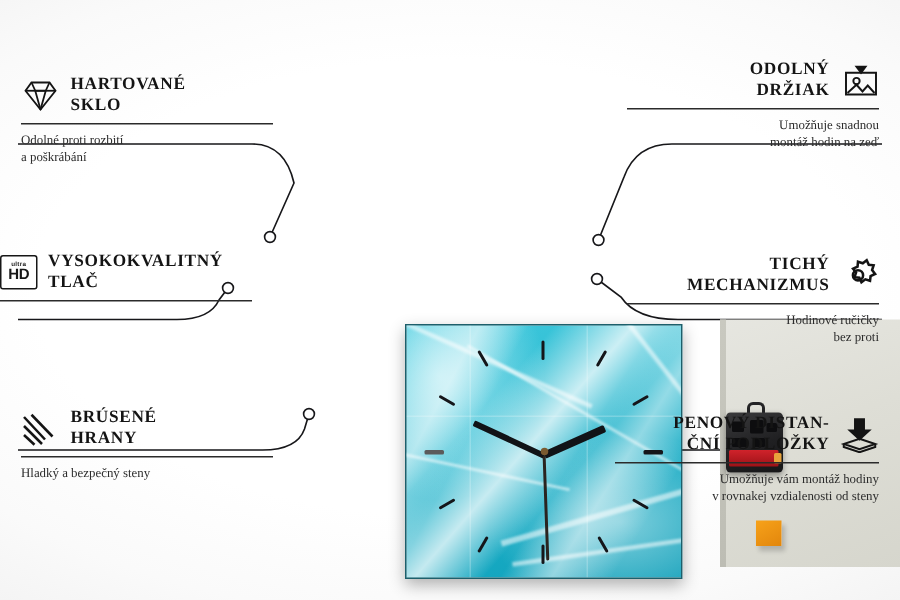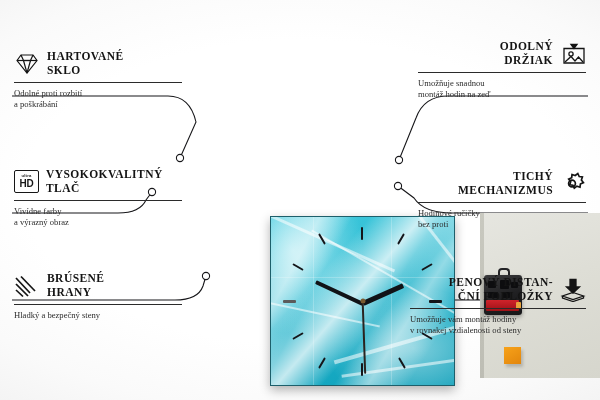--- a/index.html
+++ b/index.html
@@ -81,21 +81,21 @@
     font-family:"Liberation Serif", serif;
     font-weight:bold; font-size:11.5px; line-height:13.5px;
     letter-spacing:.45px; color:#141414; text-transform:uppercase;
   }
   .feat.right .title { text-align:right; }
   .feat .rule { height:1px; background:#2b2b2b; margin:5px 0 5px 0; width:100%; }
   .feat .desc {
     font-family:"Liberation Serif", serif;
     font-size:8.6px; line-height:11px; color:#2c2c2c;
   }
-  .feat.right .desc { }
+  .feat.right .desc { text-align:right; }
   .ico { width:26px; height:24px; flex:0 0 26px; display:block; }
   .feat.right .ico { order:2; }
 
   .hd-badge {
     width:25px; height:23px; border:1.6px solid #161616; border-radius:2px;
     display:flex; flex-direction:column; align-items:center; justify-content:center;
     line-height:1; flex:0 0 25px;
   }
   .hd-badge .u { font-family:"Liberation Sans", sans-serif; font-size:4.2px; font-weight:bold;
                  letter-spacing:.2px; color:#161616; }
@@ -195,36 +195,32 @@
         <div>SKLO</div>
       </div>
     </div>
     <div class="rule"></div>
     <div class="desc">
       <div>Odolné proti rozbití</div>
       <div>a poškrábání</div>
     </div>
   </div>
 
-  <div class="feat left" style="left:14px; top:168px;">
+  <div class="feat left" style="left:0; top:168px;">
     <div class="head">
       <div class="hd-badge">
         <span class="u">ultra</span>
         <span class="h">HD</span>
       </div>
       <div class="title">
         <div>VYSOKOKVALITNÝ</div>
         <div>TLAČ</div>
       </div>
     </div>
     <div class="rule"></div>
-    <div class="desc">
-      <div>Vivídne farby</div>
-      <div>a výrazný obraz</div>
-    </div>
   </div>
 
   <div class="feat left" style="left:14px; top:272px;">
     <div class="head">
       <svg class="ico" viewBox="0 0 26 24">
         <g stroke="#141414" stroke-width="1.7" fill="none">
           <path d="M2 4 L16 19"></path>
             <path d="M2 10 L14 22"></path>
             <path d="M2 16 L9 22.5"></path>
           <path d="M7 2.5 L21 17"></path>

